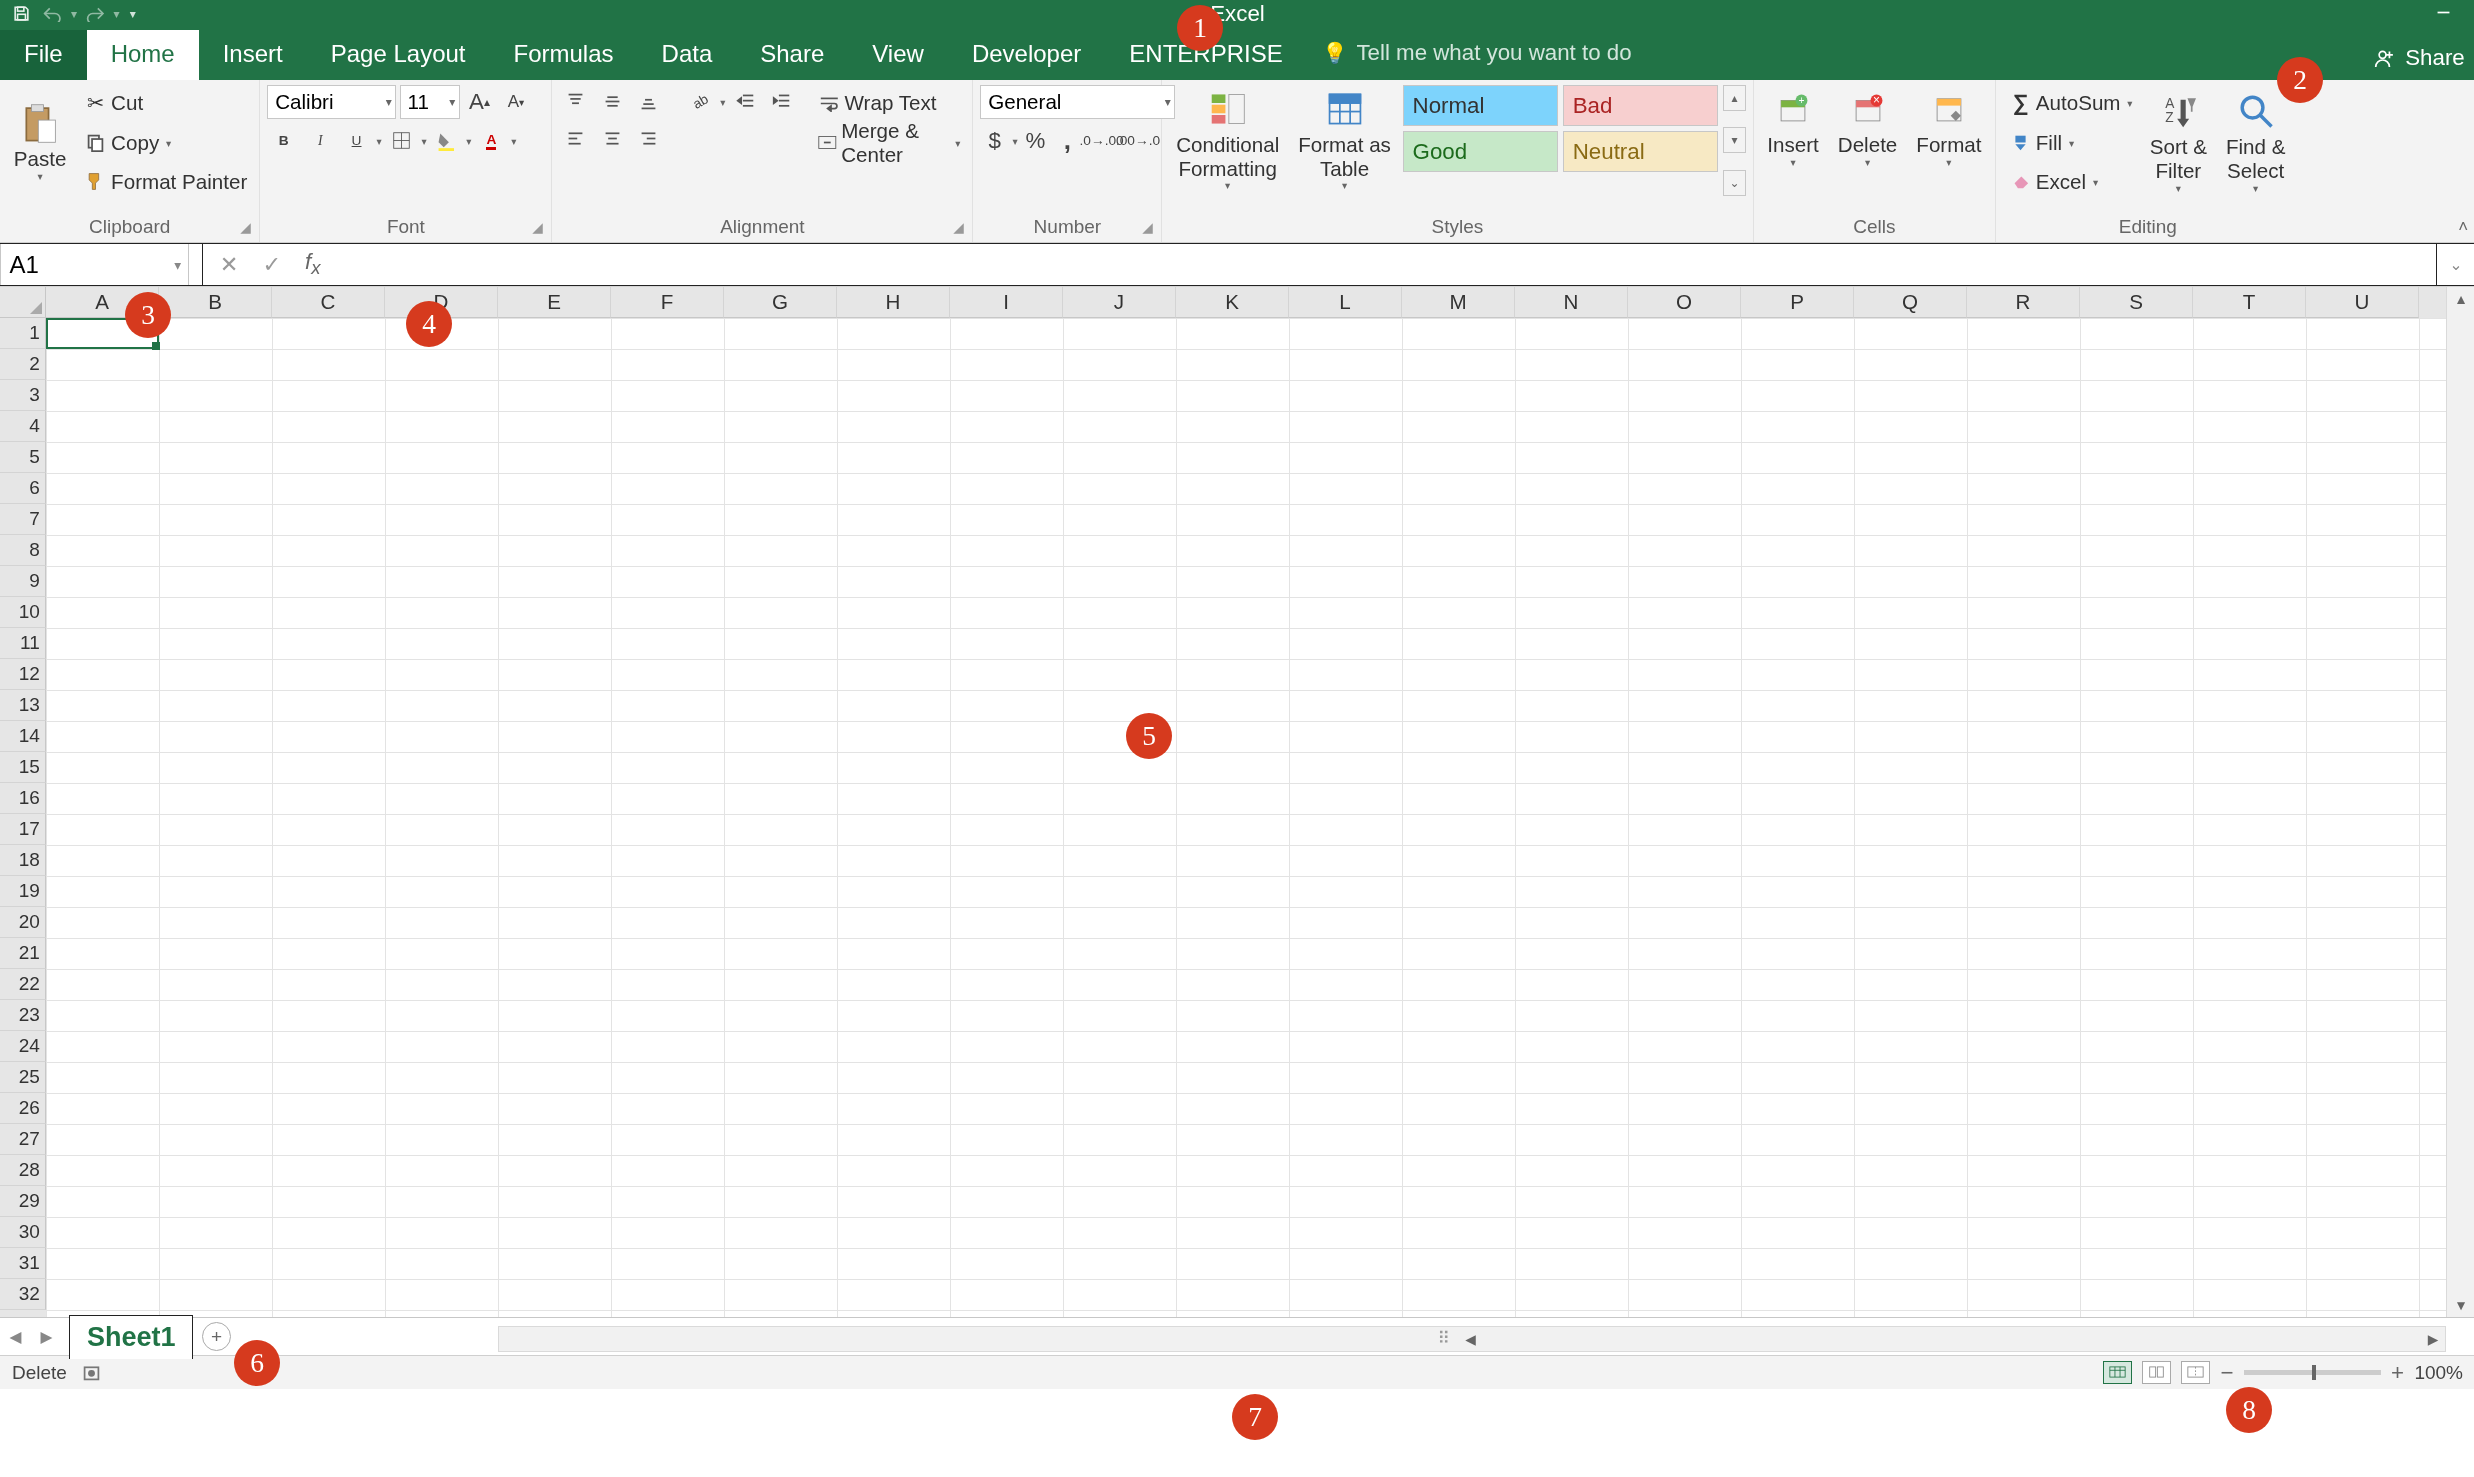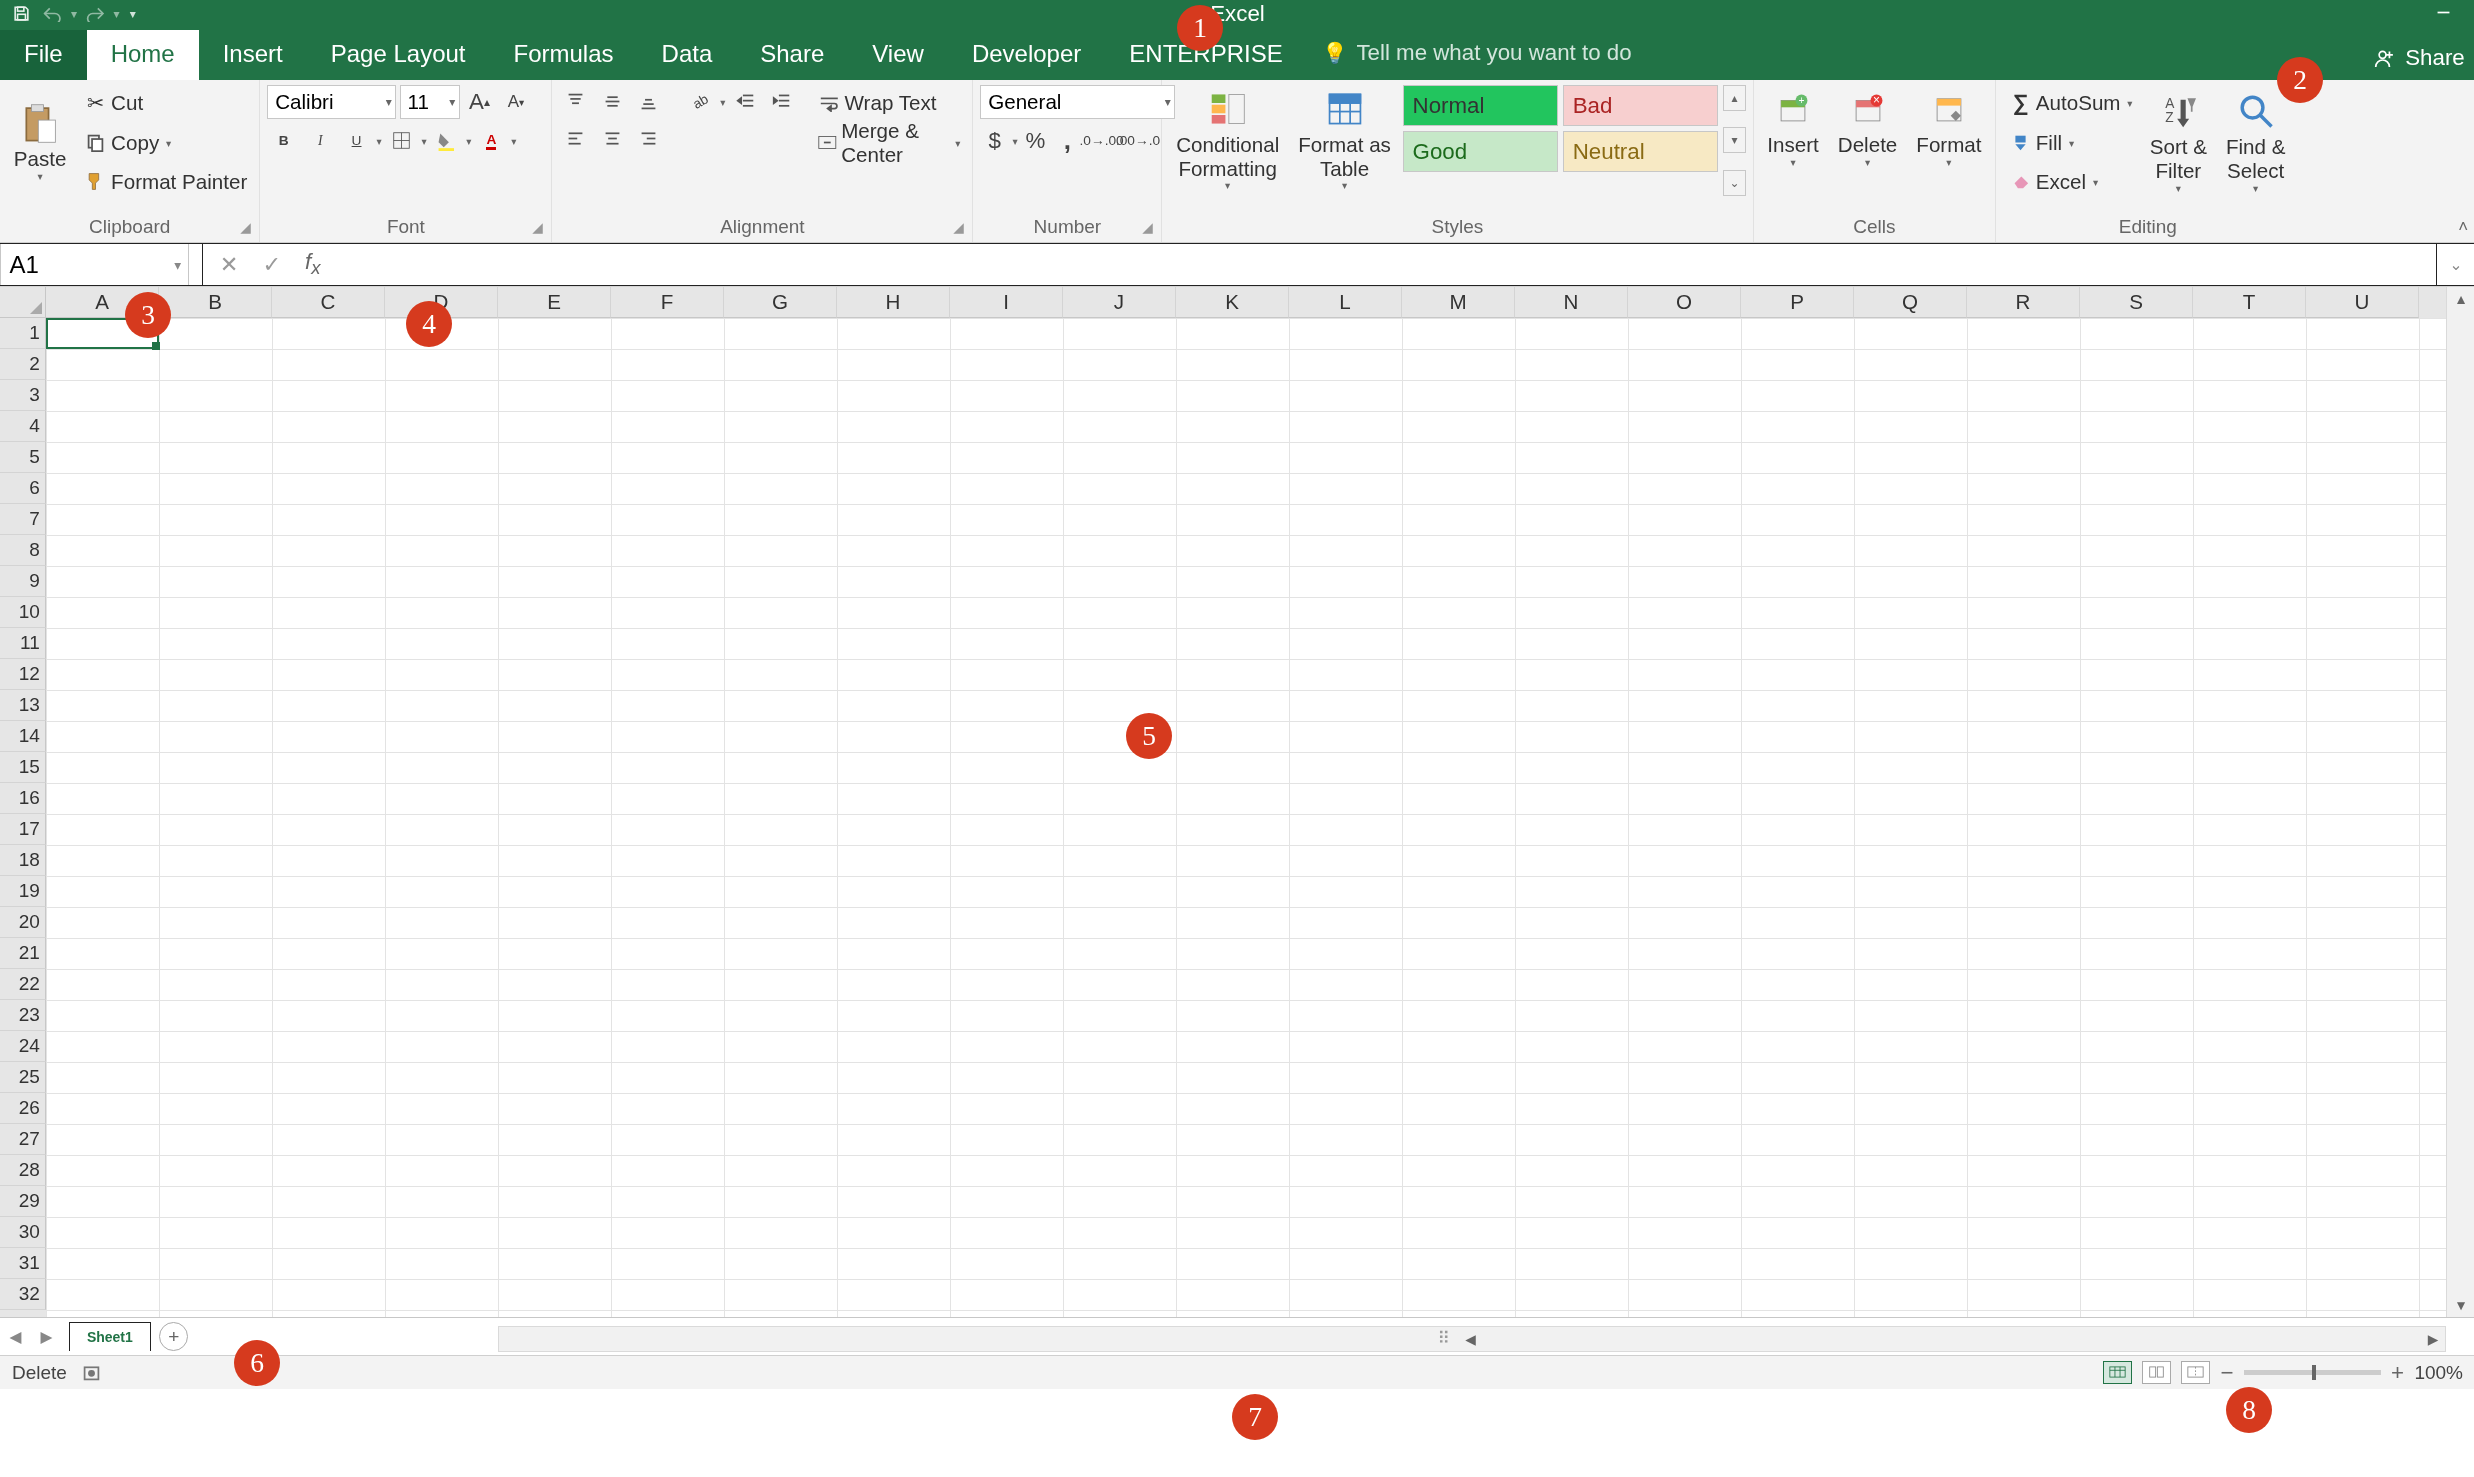--- a/index.html
+++ b/index.html
@@ -31,21 +31,21 @@
 .bigbtn .glyph { width: 41px; height: 41px; margin-bottom: 3.4px; display: flex; align-items: center; justify-content: center; }
 .smallrow { display: flex; align-items: center; gap: 3.4px; font-size: 20.6px; color: #333; padding: 1.7px 5.2px; height: 36px; }
 .smallrow .glyph { width: 24px; height: 24px; display: flex; align-items: center; justify-content: center; }
 .dd { display: inline-flex; align-items: center; border: 0.9px solid #c7c7c7; background: #fff; height: 34px; font-size: 20.6px; padding: 0 15.5px 0 6.9px; position: relative; }
 .dd::after { content: "▾"; position: absolute; right: 3.4px; font-size: 12px; color: #666; }
 .iconbtn { width: 33px; height: 33px; display: flex; align-items: center; justify-content: center; color: #444; }
 .row { display: flex; align-items: center; gap: 3.4px; }
 
 .styles-gallery { display: grid; grid-template-columns: repeat(2, 155px); grid-template-rows: repeat(2, 41px); gap: 5.2px; }
 .style-cell { border: 0.9px solid #c7c7c7; display: flex; align-items: center; padding-left: 8.6px; font-size: 22.3px; }
-.style-normal { background: #22c55e; color: #333; }
+.style-normal { background: #7dd3fc; color: #333; }
 .style-bad { background: #f7cfcf; color: #aa2323; }
 .style-good { background: #c6e8c8; color: #1c6b1c; }
 .style-neutral { background: #f7e9c4; color: #8a6b14; }
 .style-scroll { display: flex; flex-direction: column; justify-content: space-between; width: 22.3px; }
 .style-scroll div { border: 0.9px solid #c7c7c7; height: 26px; display: flex; align-items: center; justify-content: center; font-size: 12px; color: #666; }
 
 .collapse { position: absolute; right: 6.9px; bottom: 5.2px; font-size: 17px; color: #666; }
 
 
 .fbar { height: 43px; display: flex; align-items: stretch; border-top: 1.7px solid #222; border-bottom: 1.7px solid #222; }
@@ -74,21 +74,21 @@
 }
 .selcell { position: absolute; left: 0; top: 0; width: 113px; height: 31px; border: 2.6px solid #217346; background: #fff; }
 .selcell::after { content: ""; position: absolute; right: -3.4px; bottom: -3.4px; width: 8.6px; height: 8.6px; background: #217346; }
 .vscroll { width: 29px; background: #f1f1f1; border-left: 0.9px solid #dadada; display: flex; flex-direction: column; align-items: center; }
 .vscroll .arr { height: 24px; font-size: 13.7px; color: #666; display: flex; align-items: center; justify-content: center; width: 100%; }
 .vscroll .thumb { flex: 1; }
 
 
 .sheetbar { height: 38px; display: flex; align-items: center; border-top: 0.9px solid #c7c7c7; position: relative; }
 .navbtn { width: 31px; height: 31px; display: flex; align-items: center; justify-content: center; color: #888; font-size: 15.5px; }
-.sheet-tab { border: 1.7px solid #222; border-bottom: none; background: #fff; padding: 6px 17px; font-size: 14px; font-weight: 600; color: #217346; margin-left: 6.9px; }
+.sheet-tab { border: 1.7px solid #222; border-bottom: none; background: #fff; padding: 6px 17px; font-size: 27px; font-weight: 600; color: #217346; margin-left: 6.9px; }
 .add-sheet { width: 29px; height: 29px; margin-left: 8.6px; border: 0.9px solid #aaa; border-radius: 50%; display: flex; align-items: center; justify-content: center; color: #666; font-size: 19px; }
 .hscroll-area { position: absolute; right: 29px; left: 498px; bottom: 3.4px; height: 26px; background: #f1f1f1; border: 0.9px solid #dadada; display: flex; align-items: center; }
 .hscroll-area .harr { width: 24px; text-align: center; color: #666; font-size: 13.7px; }
 .hscroll-area .hthumb { flex: 1; }
 
 
 .statusbar { height: 34px; background: #f3f3f3; border-top: 0.9px solid #cfcfcf; display: flex; align-items: center; justify-content: space-between; padding: 0 12px; font-size: 19px; color: #444; }
 .status-left { display: flex; align-items: center; gap: 15.5px; }
 .status-right { display: flex; align-items: center; gap: 10.3px; }
 .viewbtn { width: 29px; height: 22.3px; border: 0.9px solid #aaa; display: flex; align-items: center; justify-content: center; font-size: 12px; background: #fff; }

